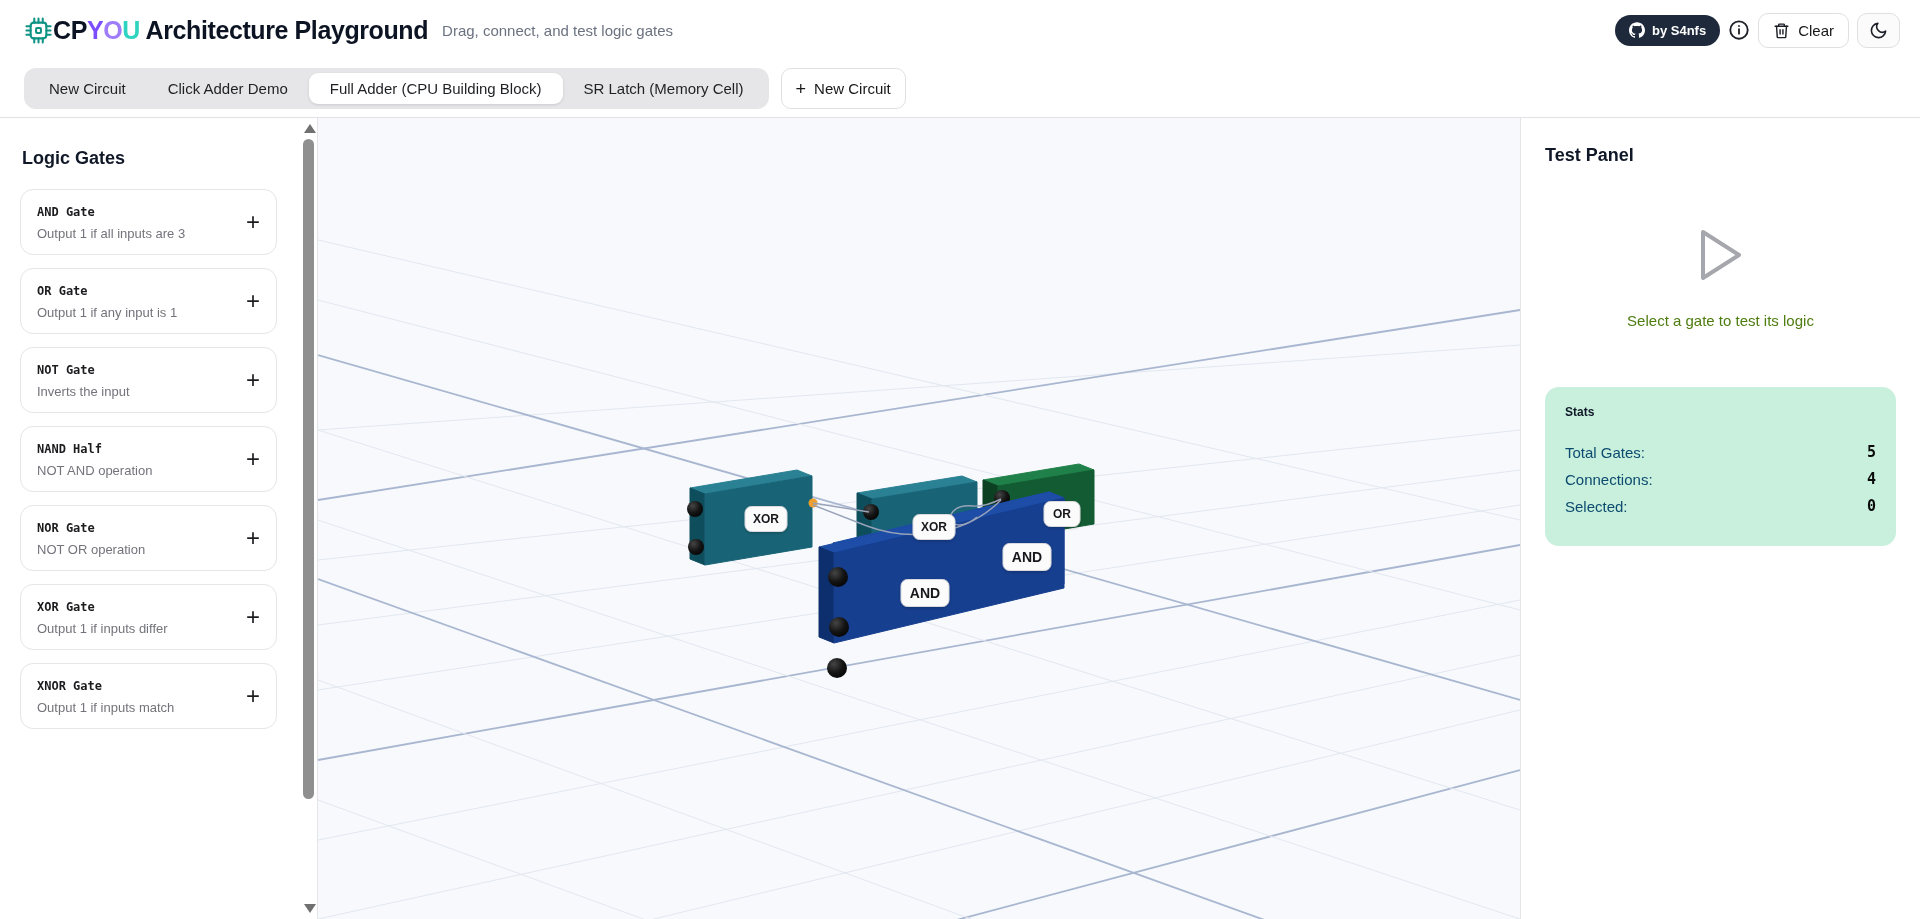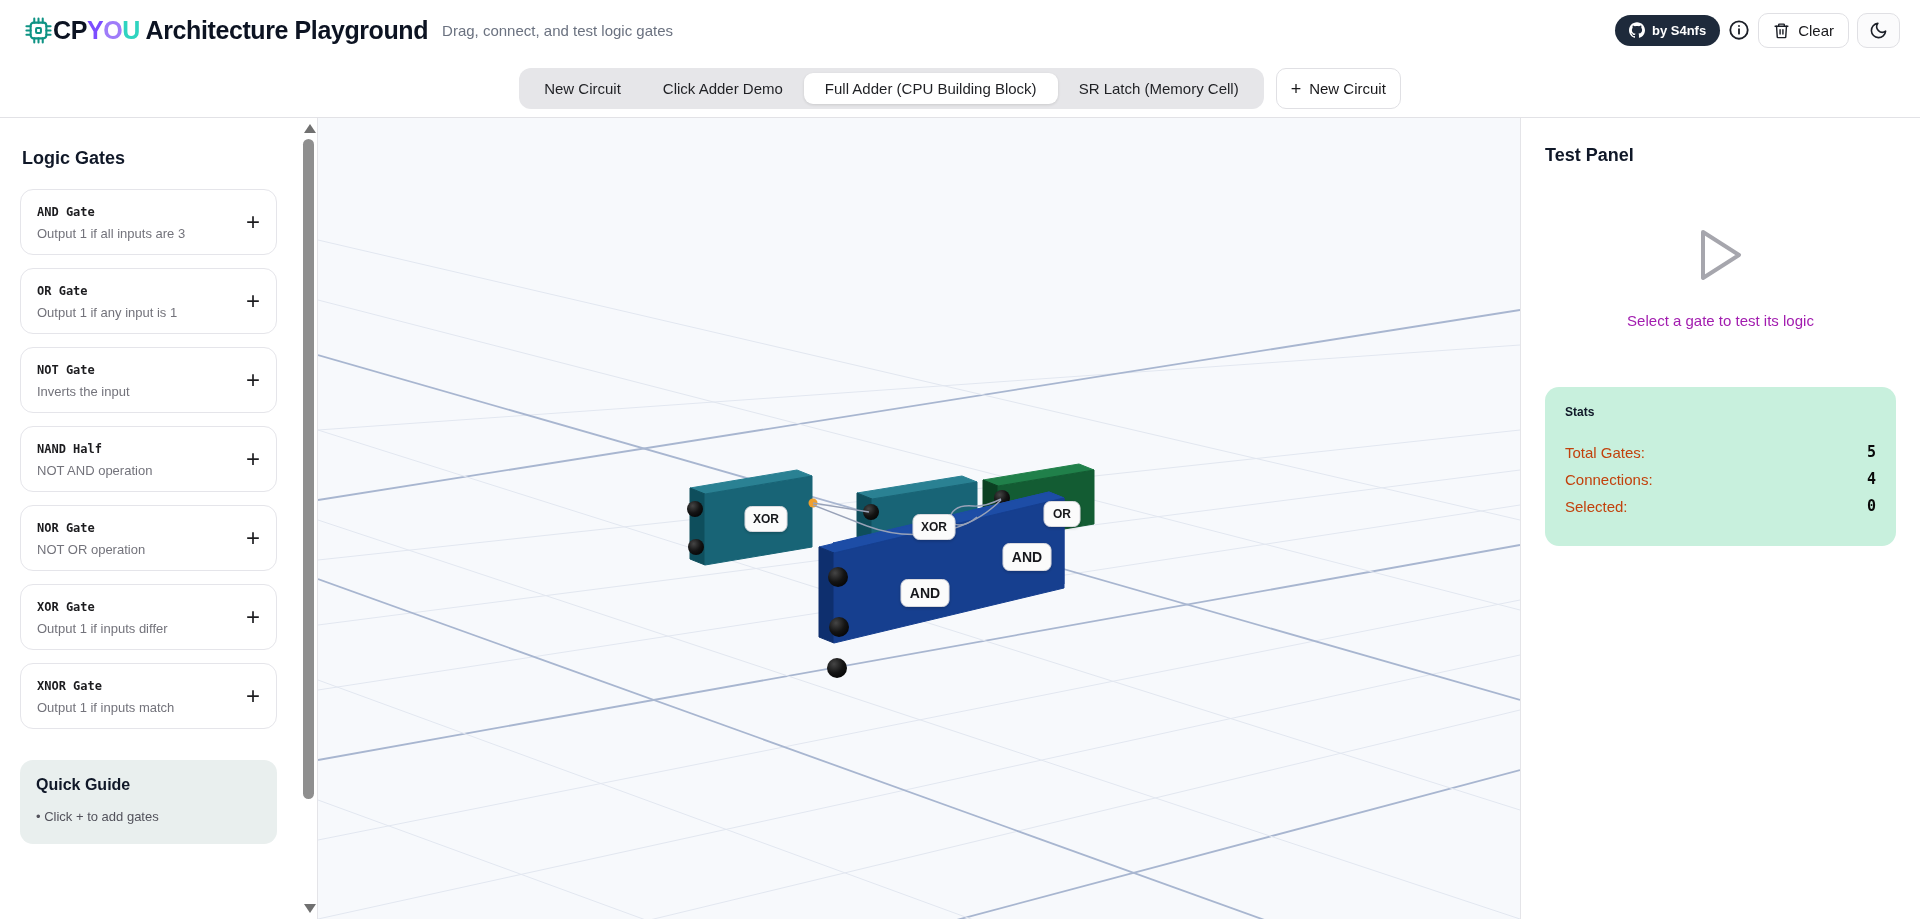--- a/index.html
+++ b/index.html
@@ -15,21 +15,21 @@
   .subtitle { margin-left:14px; font-size:15px; color:#6b7280; white-space:nowrap; }
   .header-right { margin-left:auto; display:flex; align-items:center; gap:8px; }
   .gh-pill { display:flex; align-items:center; gap:7px; background:#1e2a3b; color:#fff;
     border:none; border-radius:16px; height:31px; padding:0 14px; font-size:13px; font-weight:700; cursor:pointer; }
   .icon-btn { background:none; border:none; cursor:pointer; display:flex; align-items:center; }
   .btn { display:flex; align-items:center; gap:8px; background:#fff; border:1px solid #e0e0e4;
     border-radius:10px; height:35px; padding:0 14px; font-size:15px; color:#18181b; cursor:pointer; }
   .btn.square { width:43px; justify-content:center; padding:0; background:#fbfbfc; }
 
   
-  .tabstrip { height:58px; background:#fff; border-bottom:1px solid #e2e2e6; display:flex; align-items:center; padding:0 12px;justify-content:center; }
+  .tabstrip { height:58px; background:#fff; border-bottom:1px solid #e2e2e6; display:flex; align-items:center; padding:0 24px; }
   .tab-group { display:flex; align-items:center; background:#e6e6e9; border-radius:12px; padding:4px; height:41px; }
   .tab { border:none; background:transparent; font-size:15px; color:#1f2024; padding:7px 21px;
     border-radius:9px; cursor:pointer; white-space:nowrap; font-family:inherit; }
   .tab.active { background:#fff; box-shadow:0 1px 3px rgba(0,0,0,.12); }
   .new-circuit-btn { margin-left:12px; height:41px; border-radius:10px; }
   .plus-glyph { font-size:18px; font-weight:400; line-height:1; }
 
   
   .main { display:flex; height:801px; }
 
@@ -54,25 +54,25 @@
   .sb-thumb { position:absolute; left:1px; top:21px; width:11px; height:660px; background:#8f8f8f; border-radius:6px; }
 
   
   .canvas-wrap { flex:1; position:relative; background:#f7f9fc; overflow:hidden; }
   .canvas-wrap svg { display:block; }
 
   
   .test-panel { width:400px; border-left:1px solid #e4e4e8; background:#fff; padding:27px 24px 0; }
   .tp-title { font-size:18px; font-weight:700; color:#101828; }
   .tp-empty { margin-top:62px; display:flex; flex-direction:column; align-items:center; }
-  .tp-empty-msg { margin-top:30px; font-size:15px; color:#a21caf; }
+  .tp-empty-msg { margin-top:30px; font-size:15px; color:#4d7c0f; }
   .stats-card { margin-top:58px; background:#c8f0dd; border-radius:14px; padding:18px 20px 22px; }
   .stats-title { font-size:12px; font-weight:700; color:#101828; margin-bottom:24px; }
   .stat-row { display:flex; justify-content:space-between; align-items:center; margin-bottom:9px; }
-  .stat-label { font-size:15px; color:#c2410c; }
+  .stat-label { font-size:15px; color:#0c4a6e; }
   .stat-value { font-family:"DejaVu Sans Mono", monospace; font-size:15px; font-weight:700; color:#0a0a0a; }
 </style>
 </head>
 <body>
 
 <header class="header">
   <div class="brand">
     <span style="display:flex">
       <svg width="29" height="29" viewBox="0 0 48 48" fill="none" stroke="#0e9384" stroke-width="3.4" stroke-linecap="round">
         <rect x="11" y="11" width="26" height="26" rx="5"></rect>
@@ -170,26 +170,20 @@
             <div class="gate-name">XOR Gate</div>
             <button class="gate-add">+</button>
             <div class="gate-desc">Output 1 if inputs differ</div>
           </div>
           <div class="gate-card">
             <div class="gate-name">XNOR Gate</div>
             <button class="gate-add">+</button>
             <div class="gate-desc">Output 1 if inputs match</div>
           </div>
         </div>
-      <div class="quick-guide">
-        <div class="qg-title">Quick Guide</div>
-        <div id="qg-items">
-            <div class="qg-item">• Click + to add gates</div>
-          </div>
-      </div>
     </div>
     <div class="sb-track">
       <div class="sb-up"></div>
       <div class="sb-thumb"></div>
       <div class="sb-down"></div>
     </div>
   </aside>
 
   <section class="canvas-wrap">
     <svg id="scene" width="1202" height="801" viewBox="318 118 1202 801">

